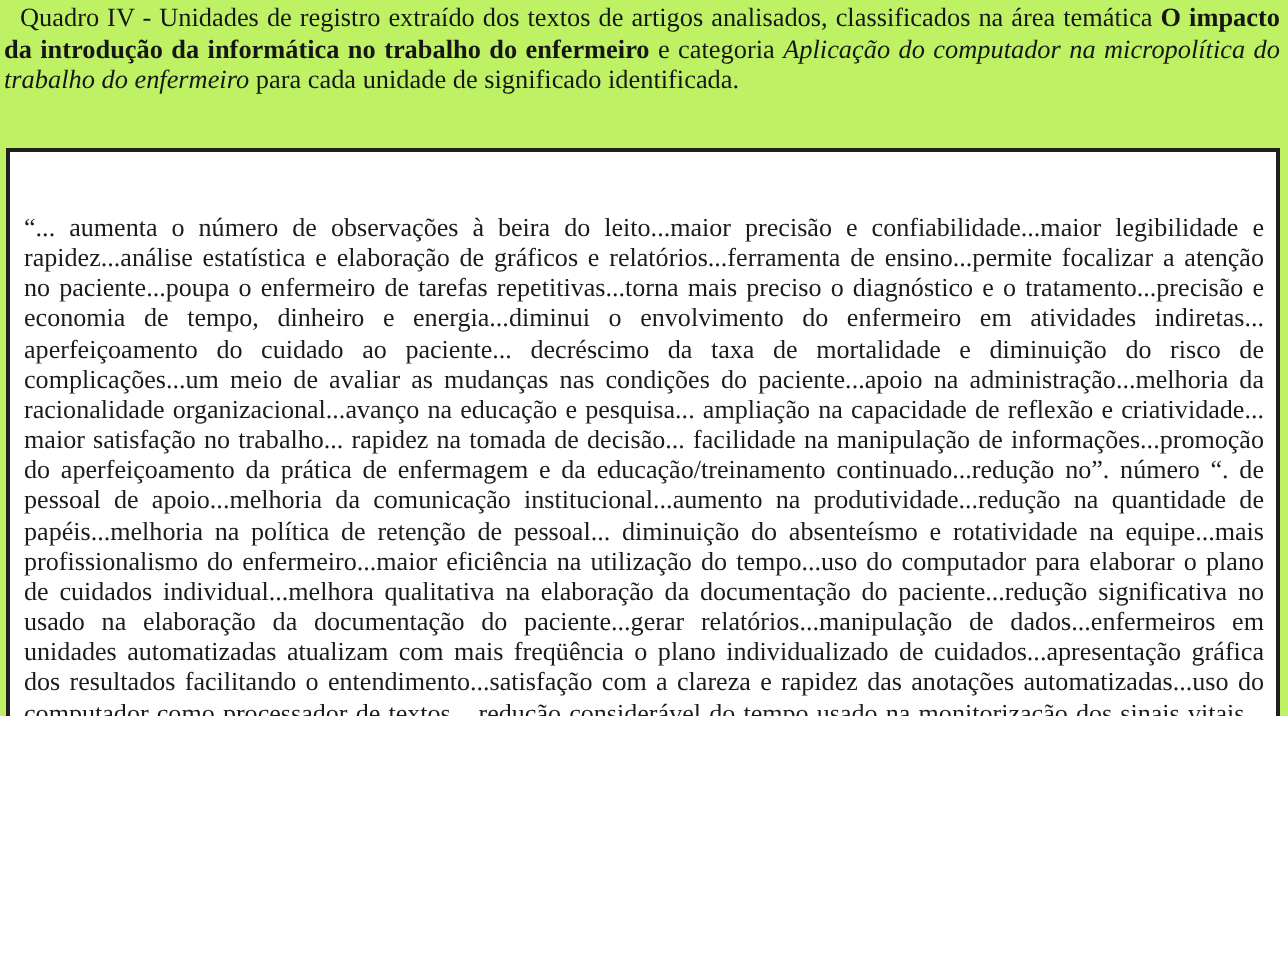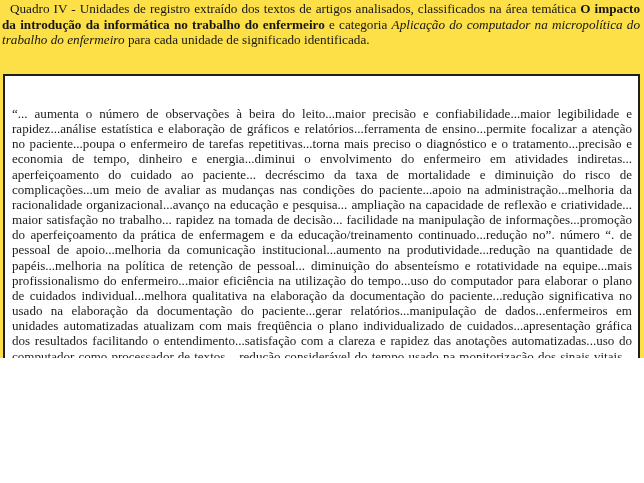--- a/index.html
+++ b/index.html
@@ -4,21 +4,21 @@
 <style>
   html, body {
     margin: 0;
     padding: 0;
     background: #ffffff;
   }
   .page {
     position: relative;
     width: 644px;
     height: 358px;
-    background: #fde047;
+    background: #bef264;
     color: #1b1b1b;
     font-family: "Liberation Serif", "DejaVu Serif", serif;
     overflow: hidden;
   }
   .caption {
     position: absolute;
     left: 2px;
     top: 1px;
     width: 638px;
     margin: 0;

